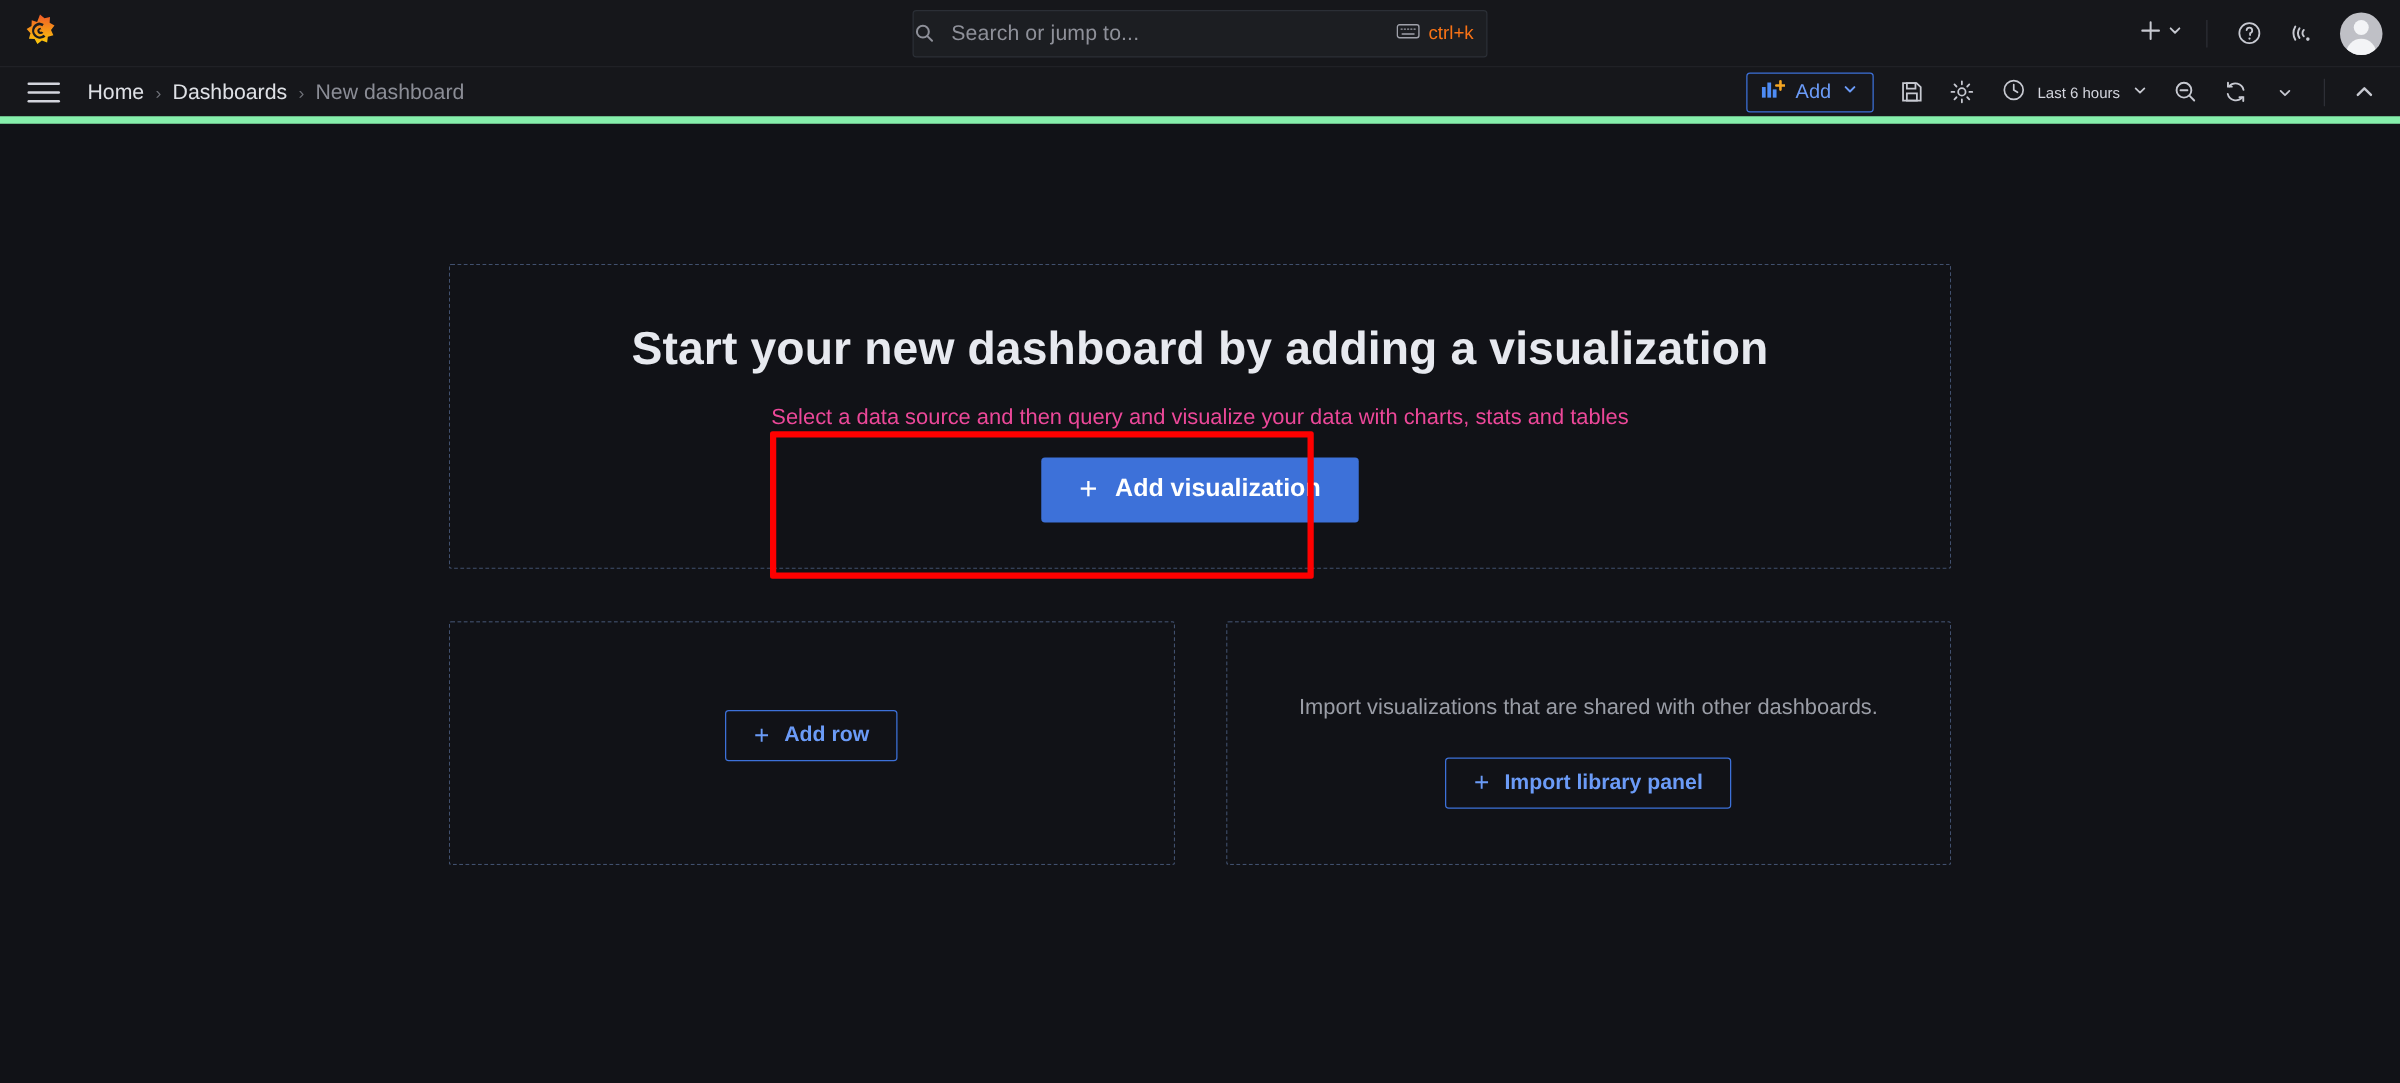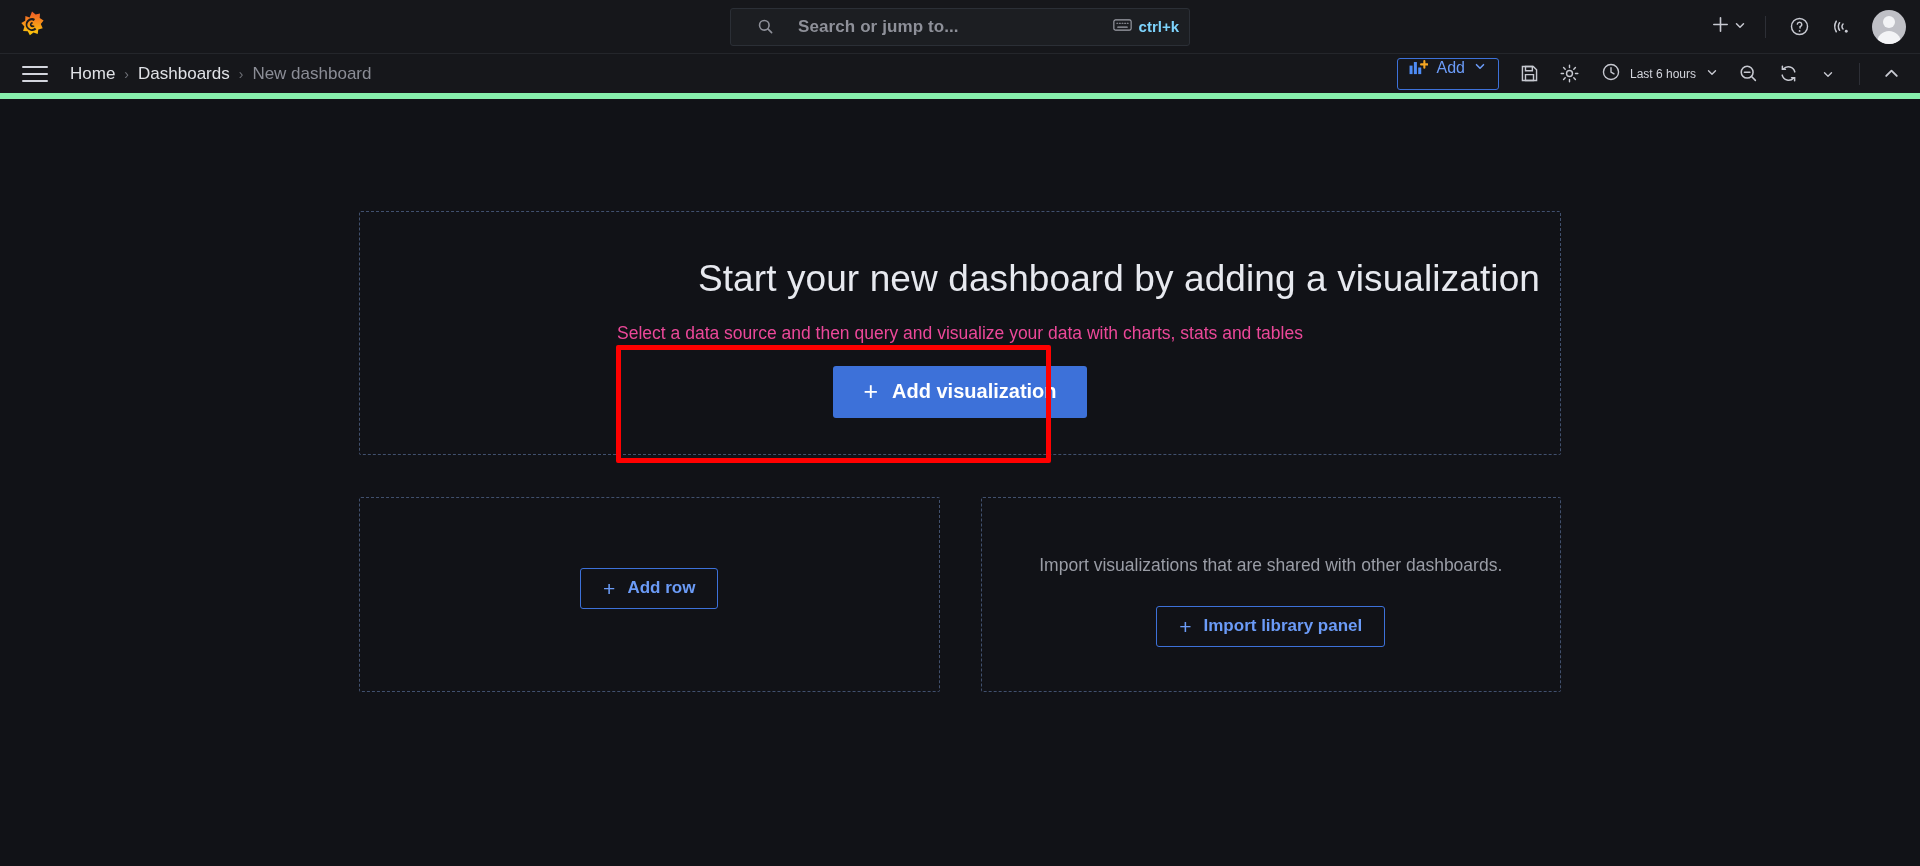--- a/index.html
+++ b/index.html
@@ -32,35 +32,34 @@
     transform: translateX(-50%);
     width: 460px;
   }
   .searchbox {
     height: 38px;
     background: #1c1e22;
     border: 1px solid #2b2f36;
     border-radius: 3px;
     display: flex;
     align-items: center;
-    padding: 0 10px 0 26px;
-    gap: 24px;
+    padding: 0 10px 0 0;
+    gap: 13px;
     cursor: pointer;
-    font-weight: bold;
   }
   .searchbox .s-icon { flex: 0 0 auto; display:flex; }
   .search-text {
     flex: 1 1 auto;
     color: #8e9099;
     font-size: 17px;
     letter-spacing: .1px;
   }
   .kbd {
     display: flex; align-items: center; gap: 7px;
-    color: #7dd3fc; font-size: 15px;
+    color: #f97316; font-size: 15px;
     flex: 0 0 auto;
     text-align: center;
   }
 
   .top-right {
     position: absolute;
     right: 14px;
     display: flex; align-items: center; gap: 4px;
   }
   .icon-btn {
@@ -121,21 +120,21 @@
   }
   .crumb { color: #dfe1e6; cursor: pointer; white-space: nowrap; }
   .crumb.current { color: #8b8d96; cursor: default; }
   .crumb-sep { color: #6e7077; font-size: 14px; }
 
   .subbar-right {
     position: absolute; right: 10px;
     display: flex; align-items: center; gap: 2px;
   }
   .add-btn {
-    display: flex; gap: 8px;
+    display: flex; align-items: center; gap: 8px;
     height: 32px; padding: 0 11px;
     border: 1px solid #3d71d9;
     border-radius: 3px;
     background: none; cursor: pointer;
     color: #6b9bf7; font-size: 16px; font-weight: 500;
     margin-right: 10px;
   }
   .tb-icon {
     width: 38px; height: 38px; cursor: pointer;
     display: flex; align-items: center; justify-content: center;
@@ -158,24 +157,23 @@
   .hero {
     width: 1202px;
     border: 1px dashed #41506e;
     border-radius: 2px;
     padding: 46px 20px 36px;
     text-align: center;
     position: relative;
   }
   .hero h1 {
     font-size: 37px;
-    font-weight: 400;
+    font-weight: 700;
     color: #e7e9ef;
     letter-spacing: .1px;
-    text-align: right;
   }
   .hero p {
     margin-top: 20px;
     font-size: 17.5px;
     line-height: 1.52;
     color: #ec4899;
   }
   .hero-cta { margin-top: 19px; display: flex; justify-content: center; }
   .btn-primary {
     display: inline-flex; align-items: center; gap: 14px;

